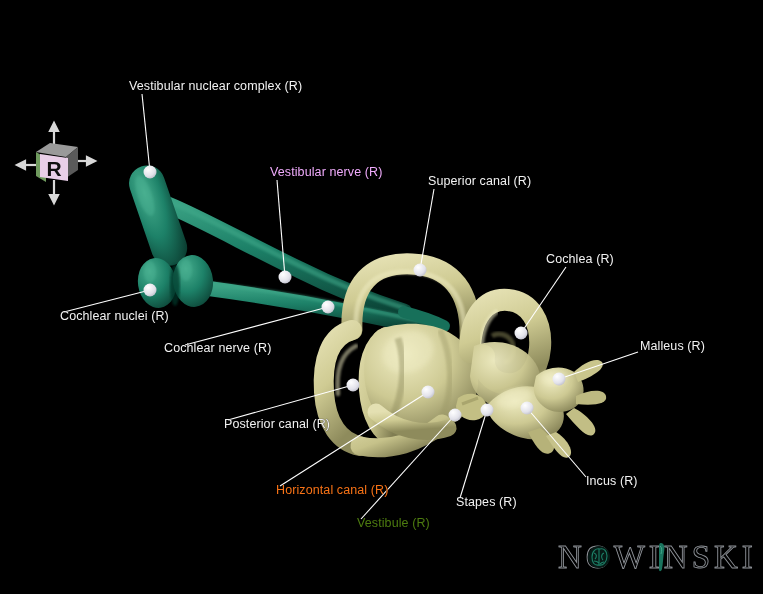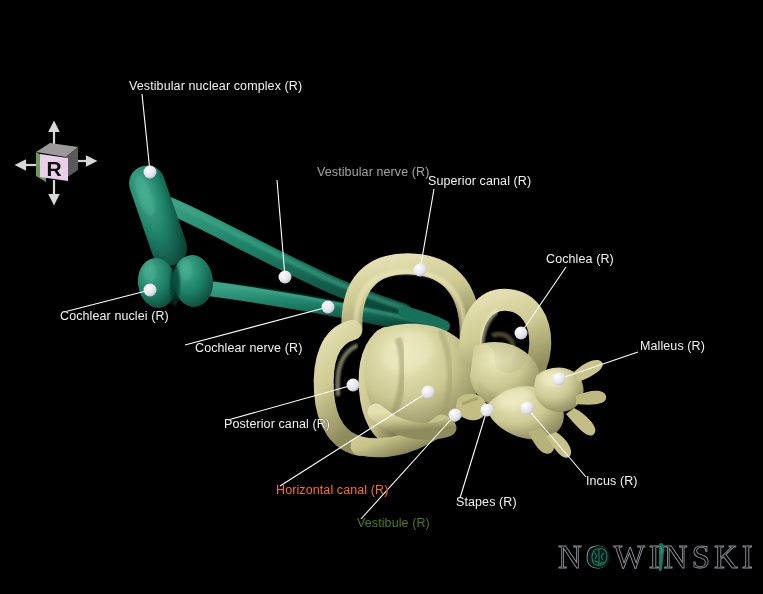--- a/index.html
+++ b/index.html
@@ -160,26 +160,26 @@
       <line x1="361" y1="519" x2="455" y2="415" stroke="#ffffff" stroke-width="1.1"></line>
       <circle cx="455" cy="415" r="6.5" fill="url(#dotG)"></circle>
       <line x1="460" y1="498" x2="487" y2="410" stroke="#ffffff" stroke-width="1.1"></line>
       <circle cx="487" cy="410" r="6.5" fill="url(#dotG)"></circle>
       <line x1="586" y1="477" x2="527" y2="408" stroke="#ffffff" stroke-width="1.1"></line>
       <circle cx="527" cy="408" r="6.5" fill="url(#dotG)"></circle>
     </svg>
 
   <div id="labels">
       <div class="lbl" style="left: 129px; top: 80px; color: rgb(242, 242, 242);">Vestibular nuclear complex (R)</div>
-      <div class="lbl" style="left: 270px; top: 166px; color: #a3a3a3; margin-left: 47px;">Vestibular nerve (R)</div>
+      <div class="lbl" style="left: 270px; top: 166px; color: #f0abfc;">Vestibular nerve (R)</div>
       <div class="lbl" style="left: 428px; top: 175px; color: rgb(242, 242, 242);">Superior canal (R)</div>
       <div class="lbl" style="left: 546px; top: 253px; color: rgb(242, 242, 242);">Cochlea (R)</div>
       <div class="lbl" style="left: 640px; top: 340px; color: rgb(242, 242, 242);">Malleus (R)</div>
       <div class="lbl" style="left: 60px; top: 310px; color: rgb(242, 242, 242);">Cochlear nuclei (R)</div>
-      <div class="lbl" style="left: 195px; top: 342px; color: rgb(242, 242, 242);">Cochlear nerve (R)</div>
+      <div class="lbl" style="left: 164px; top: 342px; color: rgb(242, 242, 242);">Cochlear nerve (R)</div>
       <div class="lbl" style="left: 224px; top: 418px; color: rgb(242, 242, 242);">Posterior canal (R)</div>
       <div class="lbl" style="left: 276px; top: 484px; color: #f97316;">Horizontal canal (R)</div>
       <div class="lbl" style="left: 357px; top: 517px; color: #4d7c0f;">Vestibule (R)</div>
       <div class="lbl" style="left: 456px; top: 496px; color: rgb(242, 242, 242);">Stapes (R)</div>
       <div class="lbl" style="left: 586px; top: 475px; color: rgb(242, 242, 242);">Incus (R)</div>
     </div>
 
   <svg class="layer" style="width:90px;height:90px;left:12px;top:118px;" viewBox="0 0 90 90">
 
     <g stroke="#d8d8d8" stroke-width="2.2" fill="#d8d8d8">

